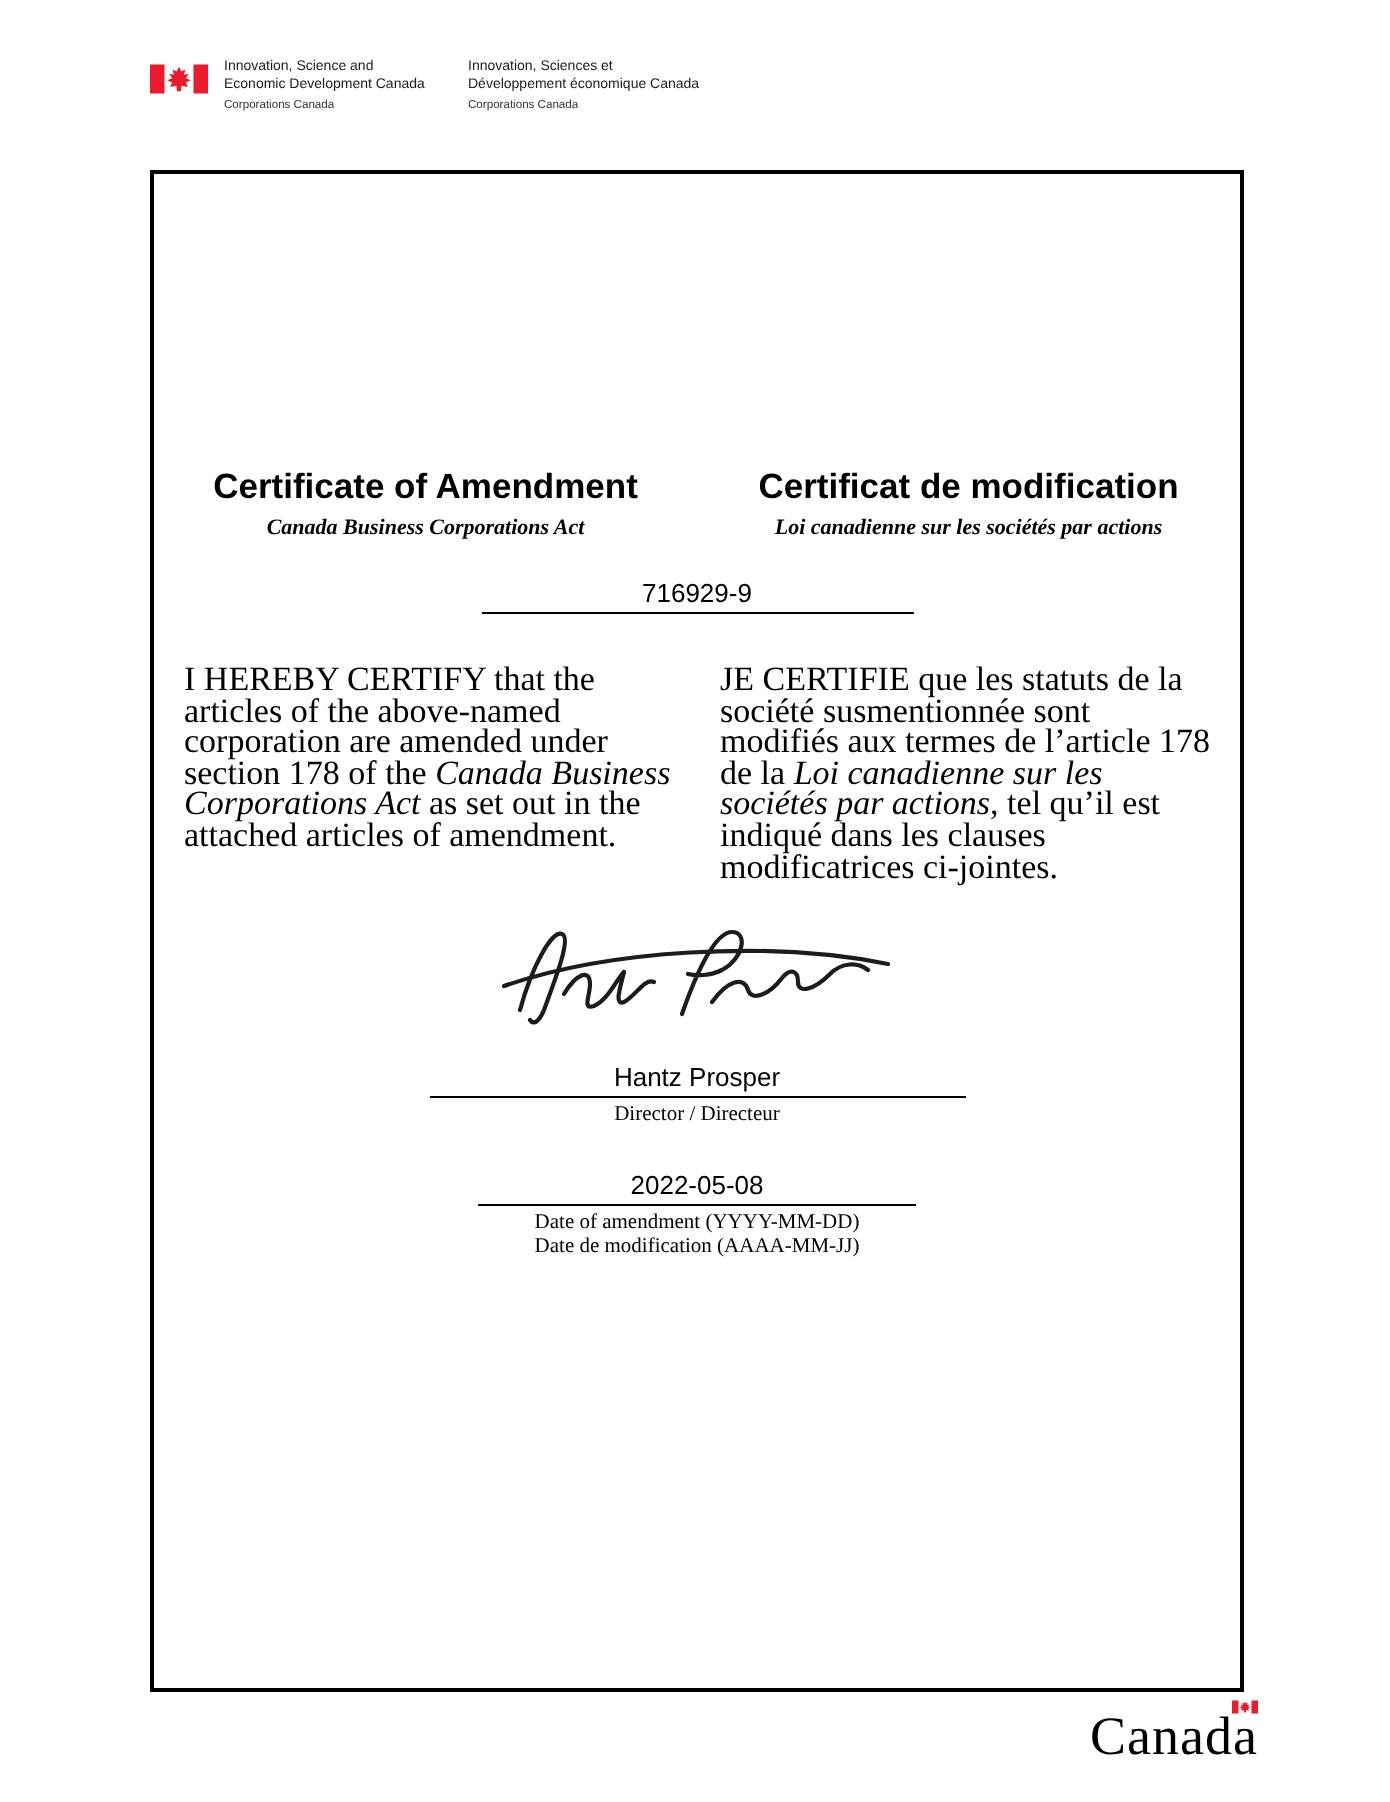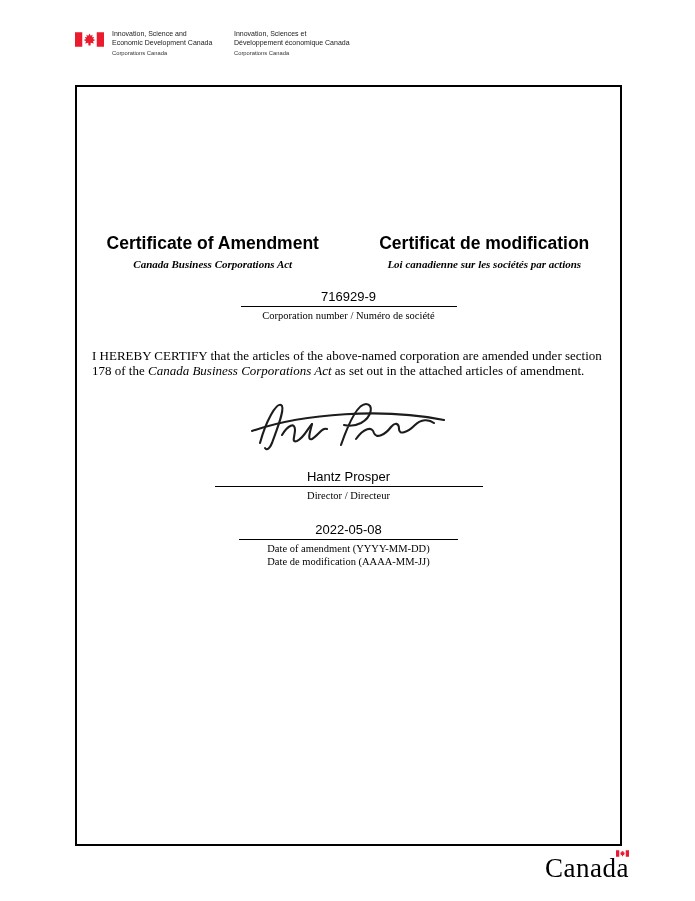--- a/index.html
+++ b/index.html
@@ -79,21 +79,21 @@
     line-height: 12.5px;
     margin-top: 3px;
   }
 
   .body-cols {
     display: flex;
     gap: 23px;
     padding: 0 15px;
     margin-top: 25px;
     text-align: left;
-    font-size: 13px;
+    font-size: 17px;
     line-height: 15.6px;
   }
   .body-cols p { flex: 1; }
 
   .signature-wrap {
     margin-top: 14px;
     height: 62px;
     display: flex;
     justify-content: center;
     align-items: flex-end;
@@ -148,25 +148,25 @@
     </div>
 
     <div class="acts">
       <div class="act">Canada Business Corporations Act</div>
       <div class="act">Loi canadienne sur les sociétés par actions</div>
     </div>
 
 
     <div class="field-number">
       <div class="u w-number value-sans">716929-9</div>
-      <div class="caption">Corporation number / Numéro de société</div>
     </div>
 
     <div class="body-cols">
       <p><span>I HEREBY CERTIFY that the articles of the above-named corporation are amended under section 178 of the </span><i>Canada Business Corporations Act</i><span> as set out in the attached articles of amendment.</span></p>
+      <p><span>JE CERTIFIE que les statuts de la société susmentionnée sont modifiés aux termes de l’article 178 de la </span><i>Loi canadienne sur les sociétés par actions</i><span>, tel qu’il est indiqué dans les clauses modificatrices ci-jointes.</span></p>
     </div>
 
     <div class="signature-wrap">
       <svg width="210" height="60" viewBox="0 0 210 60" aria-hidden="true">
         <g fill="none" stroke="#1c1c1c" stroke-width="2.1" stroke-linecap="round" stroke-linejoin="round">
           <path d="M16 48 C 22 26, 32 8, 37 10 C 42 12, 33 34, 28 48 C 26 53, 23 56, 21 53"></path>
           <path d="M38 40 C 44 30, 51 27, 51 35 C 51 41, 47 48, 53 46 C 60 43, 64 33, 68 29"></path>
           <path d="M68 29 C 66 37, 63 46, 68 44 C 74 41, 78 32, 83 34"></path>
           <path d="M97 50 C 105 27, 114 9, 122 9 C 130 9, 128 22, 117 28 C 111 31, 104 31, 100 30"></path>
           <path d="M112 44 C 120 33, 128 31, 130 38 C 132 44, 141 40, 147 32 C 151 27, 155 28, 155 34 C 155 40, 163 38, 171 30 C 177 24, 185 24, 190 28"></path>

